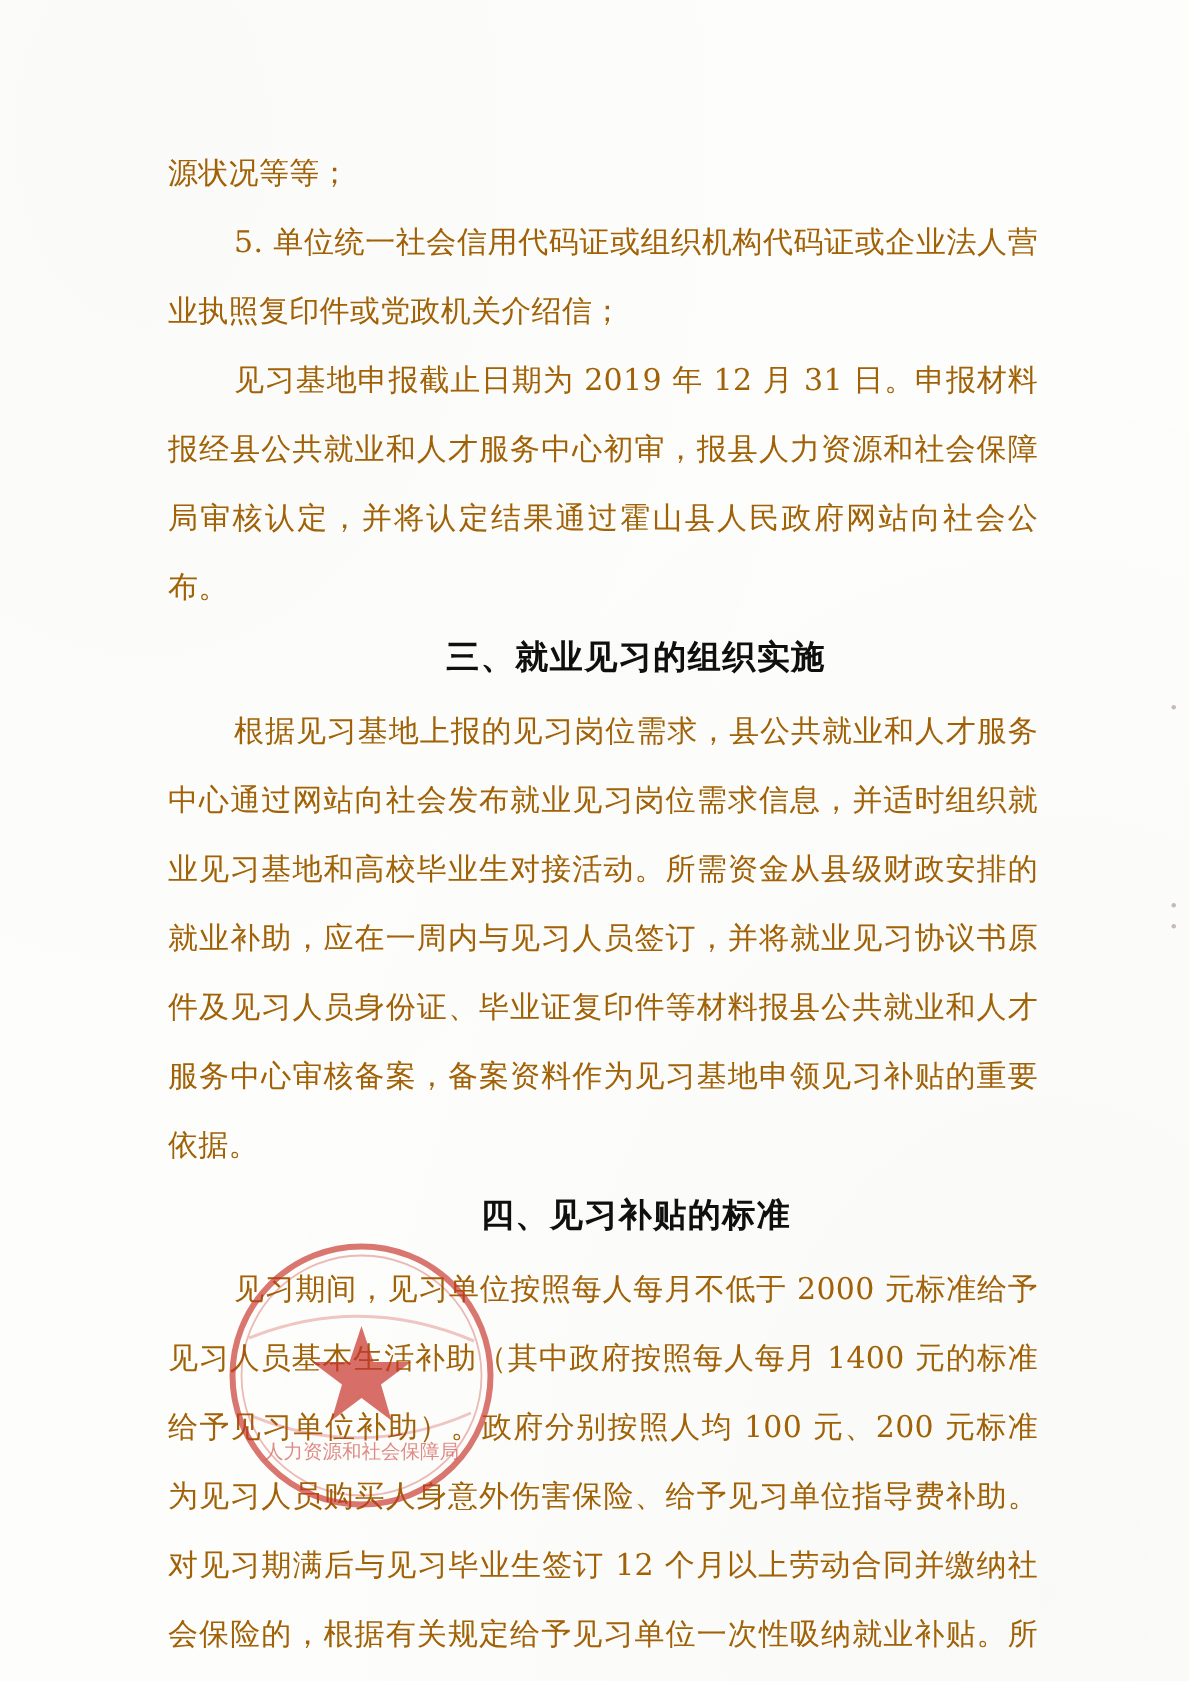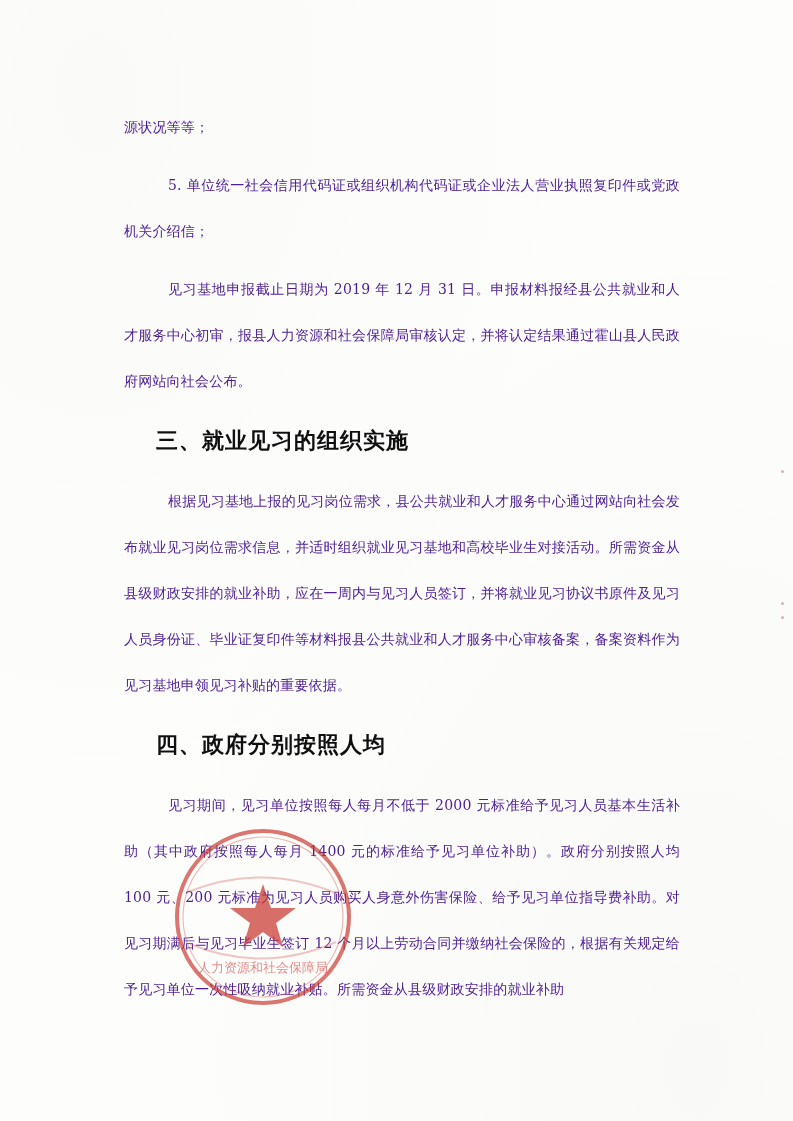--- a/index.html
+++ b/index.html
@@ -20,46 +20,47 @@
     inset: 0;
     background: #fdfdfb;
   }
   .content {
     position: absolute;
     left: 112px;
     top: 92px;
     width: 580px;
   }
   .para {
-    font-size: 14px;
+    font-size: 20px;
     line-height: 46px;
     text-align: justify;
     text-justify: inter-ideograph;
     letter-spacing: 0.2px;
-    margin: 12px;
-    color: #4c1d95;
+    margin: 0;
+    color: #a16207;
     font-family: "DejaVu Serif", "Liberation Serif", serif;
   }
   .para.indent {
     text-indent: 44px;
   }
   .heading {
     font-size: 22px;
     line-height: 50px;
     font-weight: bold;
     text-indent: 44px;
     margin: 0;
     color: #0f0f0f;
     letter-spacing: 1px;
     font-family: "DejaVu Sans", "Liberation Sans", sans-serif;
+    text-align: center;
   }
   
   .seal {
     position: absolute;
-    left: 168px;
+    left: 146px;
     top: 822px;
     width: 190px;
     height: 190px;
     pointer-events: none;
     opacity: 0.78;
   }
   .seal svg { display: block; }
   .edge-marks {
     position: absolute;
     right: 4px;
@@ -88,21 +89,21 @@
 
 <div class="page">
   <div class="page-texture"></div>
 
   <div class="content">
     <p class="para">源状况等等；</p>
     <p class="para indent">5. 单位统一社会信用代码证或组织机构代码证或企业法人营业执照复印件或党政机关介绍信；</p>
     <p class="para indent">见习基地申报截止日期为 2019 年 12 月 31 日。申报材料报经县公共就业和人才服务中心初审，报县人力资源和社会保障局审核认定，并将认定结果通过霍山县人民政府网站向社会公布。</p>
     <h2 class="heading">三、就业见习的组织实施</h2>
     <p class="para indent">根据见习基地上报的见习岗位需求，县公共就业和人才服务中心通过网站向社会发布就业见习岗位需求信息，并适时组织就业见习基地和高校毕业生对接活动。所需资金从县级财政安排的就业补助，应在一周内与见习人员签订，并将就业见习协议书原件及见习人员身份证、毕业证复印件等材料报县公共就业和人才服务中心审核备案，备案资料作为见习基地申领见习补贴的重要依据。</p>
-    <h2 class="heading">四、政府分别按照人均</h2>
+    <h2 class="heading">四、见习补贴的标准</h2>
     <p class="para indent">见习期间，见习单位按照每人每月不低于 2000 元标准给予见习人员基本生活补助（其中政府按照每人每月 1400 元的标准给予见习单位补助）。政府分别按照人均 100 元、200 元标准为见习人员购买人身意外伤害保险、给予见习单位指导费补助。对见习期满后与见习毕业生签订 12 个月以上劳动合同并缴纳社会保险的，根据有关规定给予见习单位一次性吸纳就业补贴。所需资金从县级财政安排的就业补助</p>
   </div>
 
   <div class="seal">
     <svg width="190" height="190" viewBox="0 0 190 190" xmlns="http://www.w3.org/2000/svg">
       <g fill="none" stroke="#c8332b" stroke-width="4" opacity="0.85">
         <circle cx="95" cy="95" r="86"></circle>
         <circle cx="95" cy="95" r="80" stroke-width="1.2" opacity="0.5"></circle>
       </g>
       <g fill="#c8332b" opacity="0.9">

